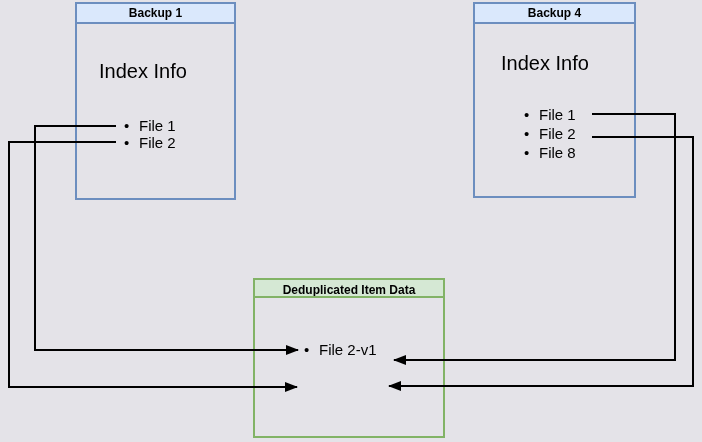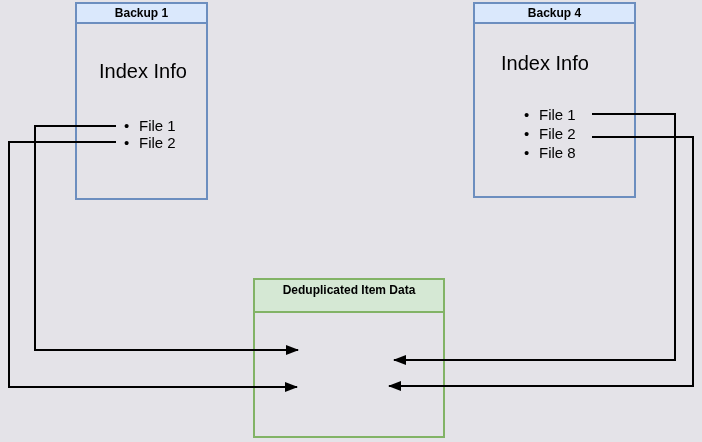--- a/index.html
+++ b/index.html
@@ -38,21 +38,21 @@
   }
   .blue .shape-header {
     background: var(--blue_fill, #dae8fc);
     border-bottom-color: var(--blue_border, #6c8ebf);
     height: 20px;
     line-height: 18px;
   }
   .green .shape-header {
     background: var(--green_fill, #d5e8d4);
     border-bottom-color: var(--green_border, #82b366);
-    height: 33px;
+    height: 18px;
     line-height: 21px;
   }
   .index-label {
     position: absolute;
     font-size: 20px;
     line-height: 16px;
     white-space: nowrap;
   }
   ul.file-list {
     position: absolute;
@@ -85,21 +85,21 @@
     stroke: var(--line, #000);
     stroke-width: 2;
   }
 </style>
 </head>
 <body>
 
 <div class="canvas">
 
   <div>
-    <div class="shape-box blue" style="left:75px; top:2px; width:133px; height:198px;">
+    <div class="shape-box blue" style="left:75px; top:2px; width:161px; height:198px;">
       <div class="shape-header">Backup 1</div>
     </div>
     <div class="index-label" style="left:99px; top:63px;">Index Info</div>
     <ul class="file-list lh17" style="left:124px; top:117px;">
       <li>File 1</li>
       <li>File 2</li>
     </ul>
   </div>
 
   <div>
@@ -112,20 +112,21 @@
       <li>File 2</li>
       <li>File 8</li>
     </ul>
   </div>
 
   <div>
     <div class="shape-box green" style="left:253px; top:278px; width:192px; height:160px;">
       <div class="shape-header">Deduplicated Item Data</div>
     </div>
     <ul class="file-list lh19" style="left:304px; top:340px;">
+      <li>File 2-v1</li>
     </ul>
   </div>
 
   <svg class="connectors" width="702" height="442" viewBox="0 0 702 442">
     <defs>
       <marker id="ah" markerWidth="13" markerHeight="10" refX="12" refY="5" orient="auto" markerUnits="userSpaceOnUse">
         <path d="M0,0 L13,5 L0,10 z" fill="var(--line, #000)"></path>
       </marker>
     </defs>
     <polyline points="116,126 35,126 35,350 298,350" marker-end="url(#ah)"></polyline>

